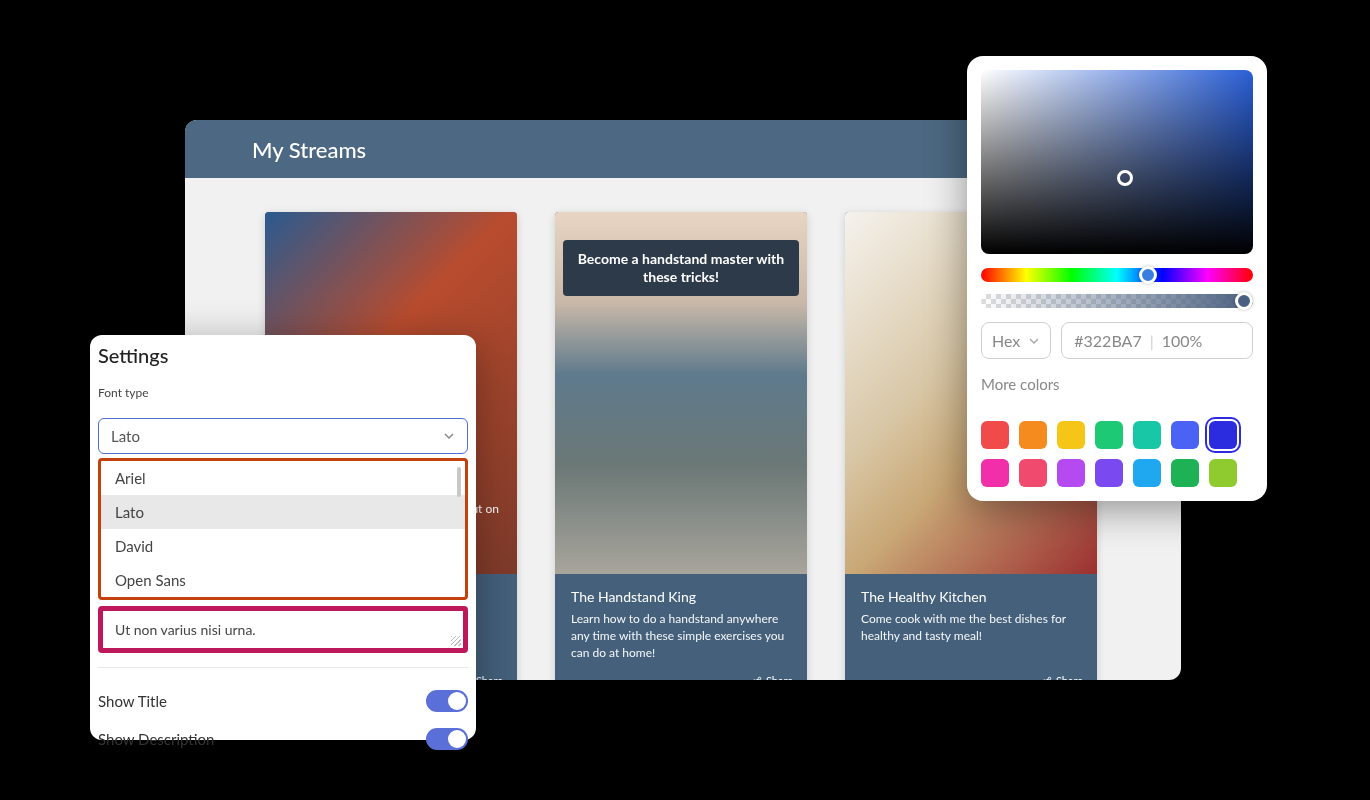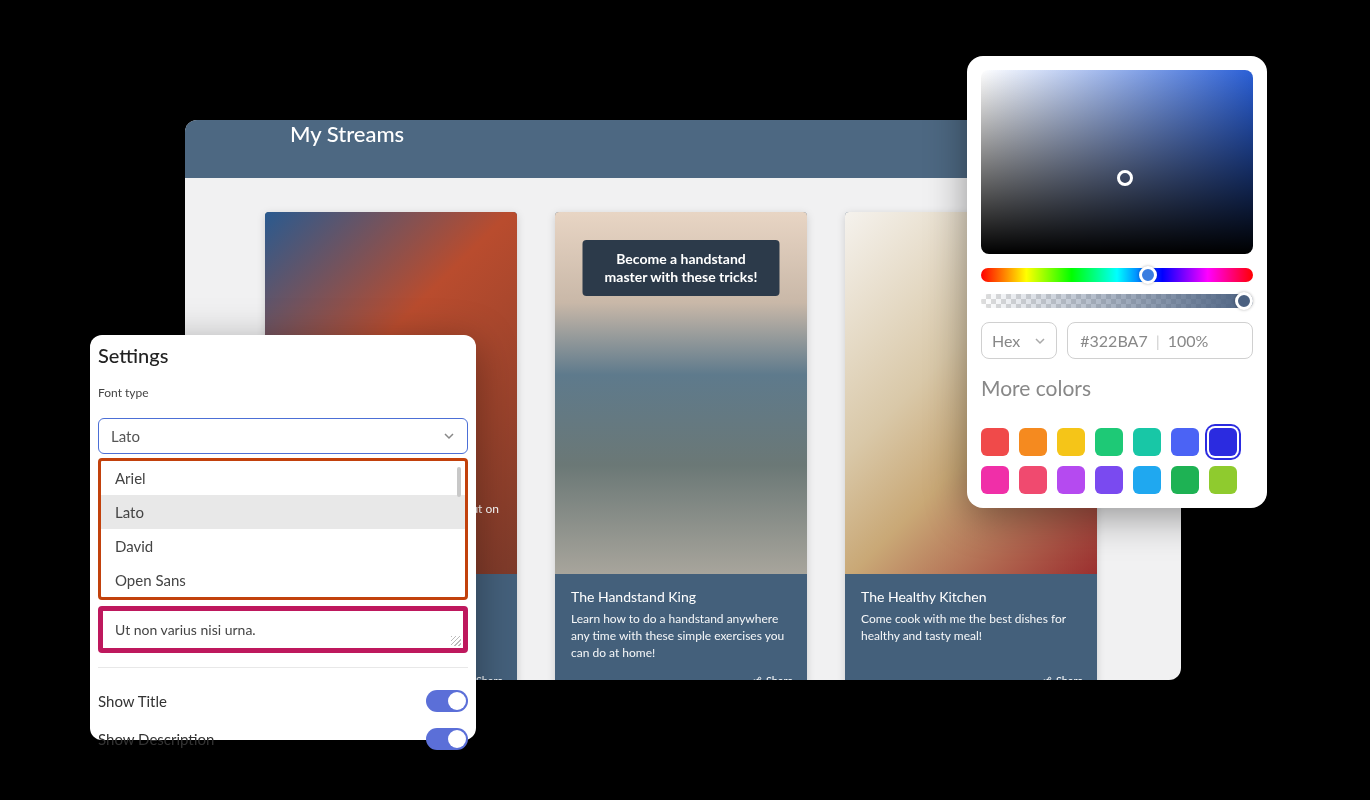--- a/index.html
+++ b/index.html
@@ -1,26 +1,26 @@
 <!DOCTYPE html>
 <html><head>
 <meta charset="utf-8">
 <style>
 *{box-sizing:border-box;margin:0;padding:0;font-family:-apple-system,BlinkMacSystemFont,"Segoe UI",Lato,sans-serif}
 body{background:#000;width:1370px;height:800px;position:relative;overflow:hidden}
 .main-panel{position:absolute;left:185px;top:120px;width:996px;height:560px;background:#f1f1f2;border-radius:12px;overflow:hidden;box-shadow:0 8px 30px rgba(0,0,0,.3)}
-.main-header{background:#4d6882;height:58px;display:flex;padding:0 105px}
+.main-header{background:#4d6882;height:58px;display:flex;align-items:center;padding:0 67px}
 .main-title{color:#fff;font-size:22px;font-weight:500}
 .cards{display:flex;gap:38px;padding:34px 80px}
 .card{width:252px;background:#44607b;border-radius:4px;overflow:hidden;display:flex;flex-direction:column;box-shadow:0 2px 8px rgba(0,0,0,.15)}
 .card-img{height:362px;position:relative;background:#888}
 .card1 .card-img{background:linear-gradient(135deg,#2a5a8f 0%,#b94c2e 40%,#7d3a2a 100%)}
 .card2 .card-img{background:linear-gradient(180deg,#e8d5c4 0%,#c9b8a8 25%,#5e7a8c 45%,#6b7876 70%,#a8a59c 100%)}
 .card3 .card-img{background:linear-gradient(135deg,#f5f2ed 0%,#d9c8a8 40%,#c9a876 60%,#9b2f2f 100%)}
-.overlay-badge{position:absolute;top:28px;left:50%;transform:translateX(-50%);background:#2c3a4a;color:#fff;padding:10px 14px;border-radius:4px;font-size:14px;font-weight:700;text-align:center;line-height:1.3;width:197px}
+.overlay-badge{position:absolute;top:28px;left:50%;transform:translateX(-50%);background:#2c3a4a;color:#fff;padding:10px 14px;border-radius:4px;font-size:14px;font-weight:700;text-align:center;line-height:1.3;width:236px}
 .card-body{padding:14px 16px 10px;color:#fff;min-height:100px}
 .card-title{font-size:14px;font-weight:400;margin-bottom:6px}
 .card-desc{font-size:12px;line-height:1.4;opacity:.95}
 .card-foot{display:flex;justify-content:flex-end;align-items:center;padding:0 14px 10px;gap:4px}
 .share-ic{width:10px;height:10px}
 .share-txt{color:#fff;font-size:11px}
 .partial-text{position:absolute;bottom:58px;right:18px;color:#fff;font-size:12px}
 
 
 .settings{position:absolute;left:90px;top:335px;width:386px;height:405px;background:#fff;border-radius:12px;box-shadow:0 8px 40px rgba(0,0,0,.35);padding:8px}
@@ -41,24 +41,24 @@
 
 
 .picker{position:absolute;right:103px;top:56px;width:300px;background:#fff;border-radius:16px;box-shadow:0 8px 40px rgba(0,0,0,.4);padding:14px}
 .sat{height:184px;border-radius:8px;background:linear-gradient(to bottom,transparent 0%,#000 100%),linear-gradient(to right,#fff 0%,#2a5fd6 100%);position:relative;margin-bottom:14px}
 .sat-cursor{position:absolute;right:120px;top:100px;width:16px;height:16px;border:3px solid #fff;border-radius:50%}
 .hue{height:14px;border-radius:7px;background:linear-gradient(to right,#ff0000,#ffff00,#00ff00,#00ffff,#0000ff,#ff00ff,#ff0000);position:relative;margin-bottom:12px}
 .hue-thumb{position:absolute;left:58%;top:-2px;width:18px;height:18px;border:3px solid #fff;border-radius:50%;background:#3a7de0;box-shadow:0 0 3px rgba(0,0,0,.3)}
 .alpha{height:14px;border-radius:7px;background:linear-gradient(to right,rgba(74,96,128,0),#4a6080),repeating-conic-gradient(#ddd 0% 25%,#fff 0% 50%) 0 0/10px 10px;position:relative;margin-bottom:14px}
 .alpha-thumb{position:absolute;right:0;top:-2px;width:18px;height:18px;border:3px solid #fff;border-radius:50%;background:#4a6080;box-shadow:0 0 3px rgba(0,0,0,.3)}
 .hex-row{display:flex;gap:10px;margin-bottom:16px}
-.hex-sel{border:1.5px solid #d0d0d0;border-radius:8px;padding:8px 10px;display:flex;align-items:center;gap:14px;color:#888;font-size:16px;cursor:pointer}
+.hex-sel{border:1.5px solid #d0d0d0;border-radius:8px;padding:8px 10px;display:flex;align-items:center;gap:8px;color:#888;font-size:16px;cursor:pointer}
 .hex-val{flex:1;border:1.5px solid #d0d0d0;border-radius:8px;padding:8px 12px;display:flex;align-items:center;color:#888;font-size:16px}
 .hex-divider{color:#d0d0d0;margin:0 8px}
-.more-label{color:#888;font-size:21px;margin-bottom:28px}
+.more-label{color:#888;font-size:15px;margin-bottom:28px}
 .swatches{display:flex;flex-wrap:wrap;gap:10px}
 .swatch{width:28px;height:28px;border-radius:6px;cursor:pointer}
 .swatch.sel{box-shadow:0 0 0 2px #fff,0 0 0 4px #2b2be0}
 .chev{width:12px;height:12px}
 </style>
 </head>
 <body>
 
 <div class="main-panel">
   <div class="main-header">

